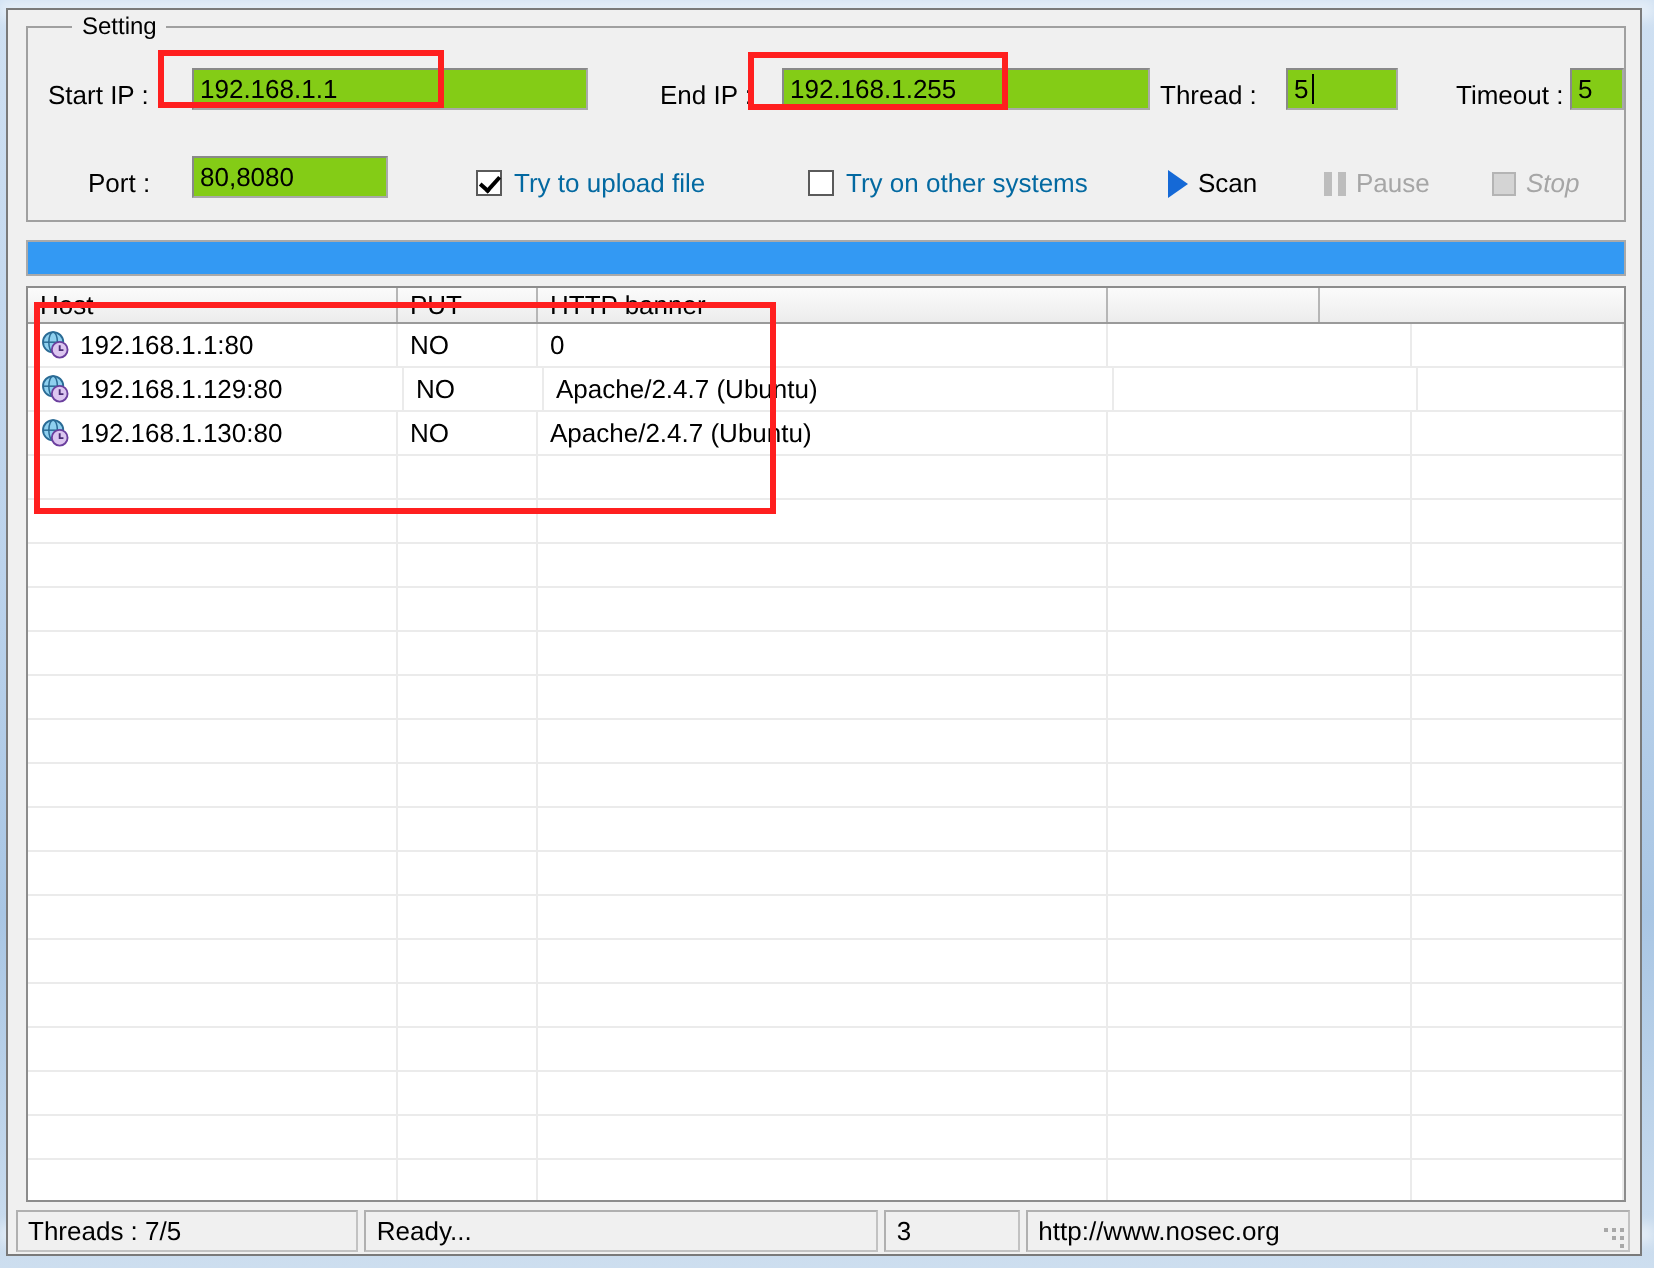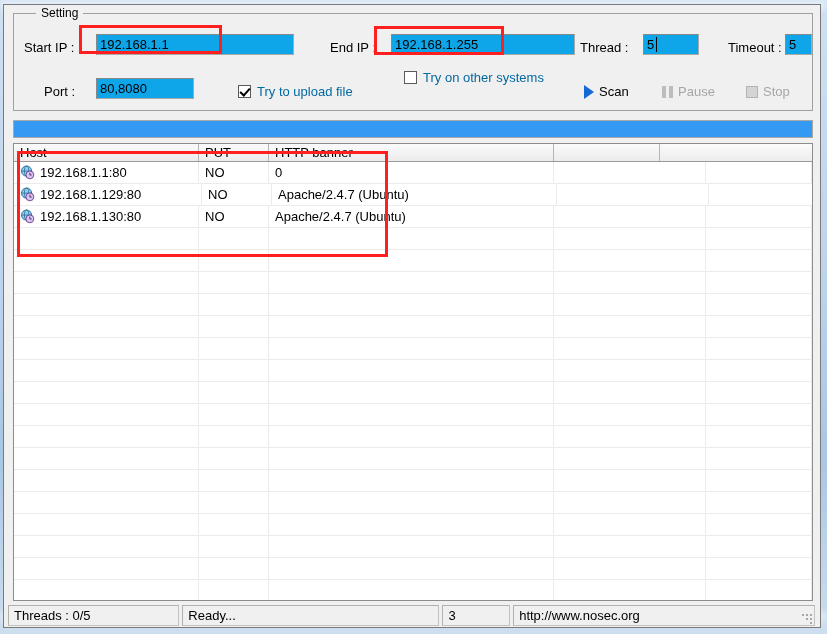--- a/index.html
+++ b/index.html
@@ -73,21 +73,21 @@
   .lbl {
     position: absolute;
     font-size: 13px;
     color: #000;
     white-space: nowrap;
     line-height: 15px;
   }
 
   .tbox {
     position: absolute;
-    background: #0ea5e9;
+    background: #84cc16;
     border: 1px solid #a9a9a9;
     border-top-color: #898989;
     border-left-color: #898989;
     box-sizing: border-box;
     font-family: "Liberation Sans", sans-serif;
     font-size: 13px;
     color: #000;
     padding: 0 3px;
     line-height: 18px;
     outline: none;
@@ -325,39 +325,39 @@
       <input class="tbox" style="left: 771px; top: 20px; width: 27px; height: 21px;" value="5">
 
       <div class="lbl" style="left:30px; top:70px;">Port :</div>
       <input class="tbox" style="left: 82px; top: 64px; width: 98px; height: 21px;" value="80,8080">
 
       <div class="cb-wrap" style="left:224px; top:70px;">
         <span class="cb-box checked"></span>
         <span class="cb-label">Try to upload file</span>
       </div>
 
-      <div class="cb-wrap" style="left:390px; top:56px;">
+      <div class="cb-wrap" style="left:390px; top:70px;">
         <span class="cb-box"></span>
         <span class="cb-label">Try on other systems</span>
       </div>
 
       <div class="act" style="left:570px; top:70px;">
         <span class="ico-play"></span>
         <span class="txt">Scan</span>
       </div>
 
       <div class="act disabled" style="left:648px; top:70px;">
         <span class="ico-pause">
             <i></i>
             <i></i>
           </span>
         <span class="txt">Pause</span>
       </div>
 
-      <div class="act disabled" style="left:732px; top:70px;">
+      <div class="act disabled" style="left:732px; top:70px;font-style:italic;">
         <span class="ico-stop"></span>
         <span class="txt">Stop</span>
       </div>
     </div>
   </div>
 
   <div id="progress-bar">
     <div id="progress-fill" style="width: 100%; background: rgb(51, 153, 243);"></div>
   </div>
 
@@ -534,21 +534,21 @@
           <div class="cell" style="width: 70px;"></div>
           <div class="cell" style="width: 285px;"></div>
           <div class="cell" style="width: 152px;"></div>
           <div class="cell" style="width: 106px;"></div>
         </div>
       </div>
     <div id="lv-scroll"></div>
   </div>
 
   <div id="statusbar">
-      <div class="sb" style="width: 172px;">Threads : 0/5</div>
+      <div class="sb" style="width: 172px;">Threads : 7/5</div>
       <div class="sb" style="width: 258px;">Ready...</div>
       <div class="sb" style="width: 68px;">3</div>
       <div class="sb" style="width: 303px;">http://www.nosec.org<div id="grip">
           <i style="right: 0px; bottom: 0px;"></i>
           <i style="right: 0px; bottom: 4px;"></i>
           <i style="right: 4px; bottom: 4px;"></i>
           <i style="right: 0px; bottom: 8px;"></i>
           <i style="right: 4px; bottom: 8px;"></i>
           <i style="right: 8px; bottom: 8px;"></i>
         </div></div>

